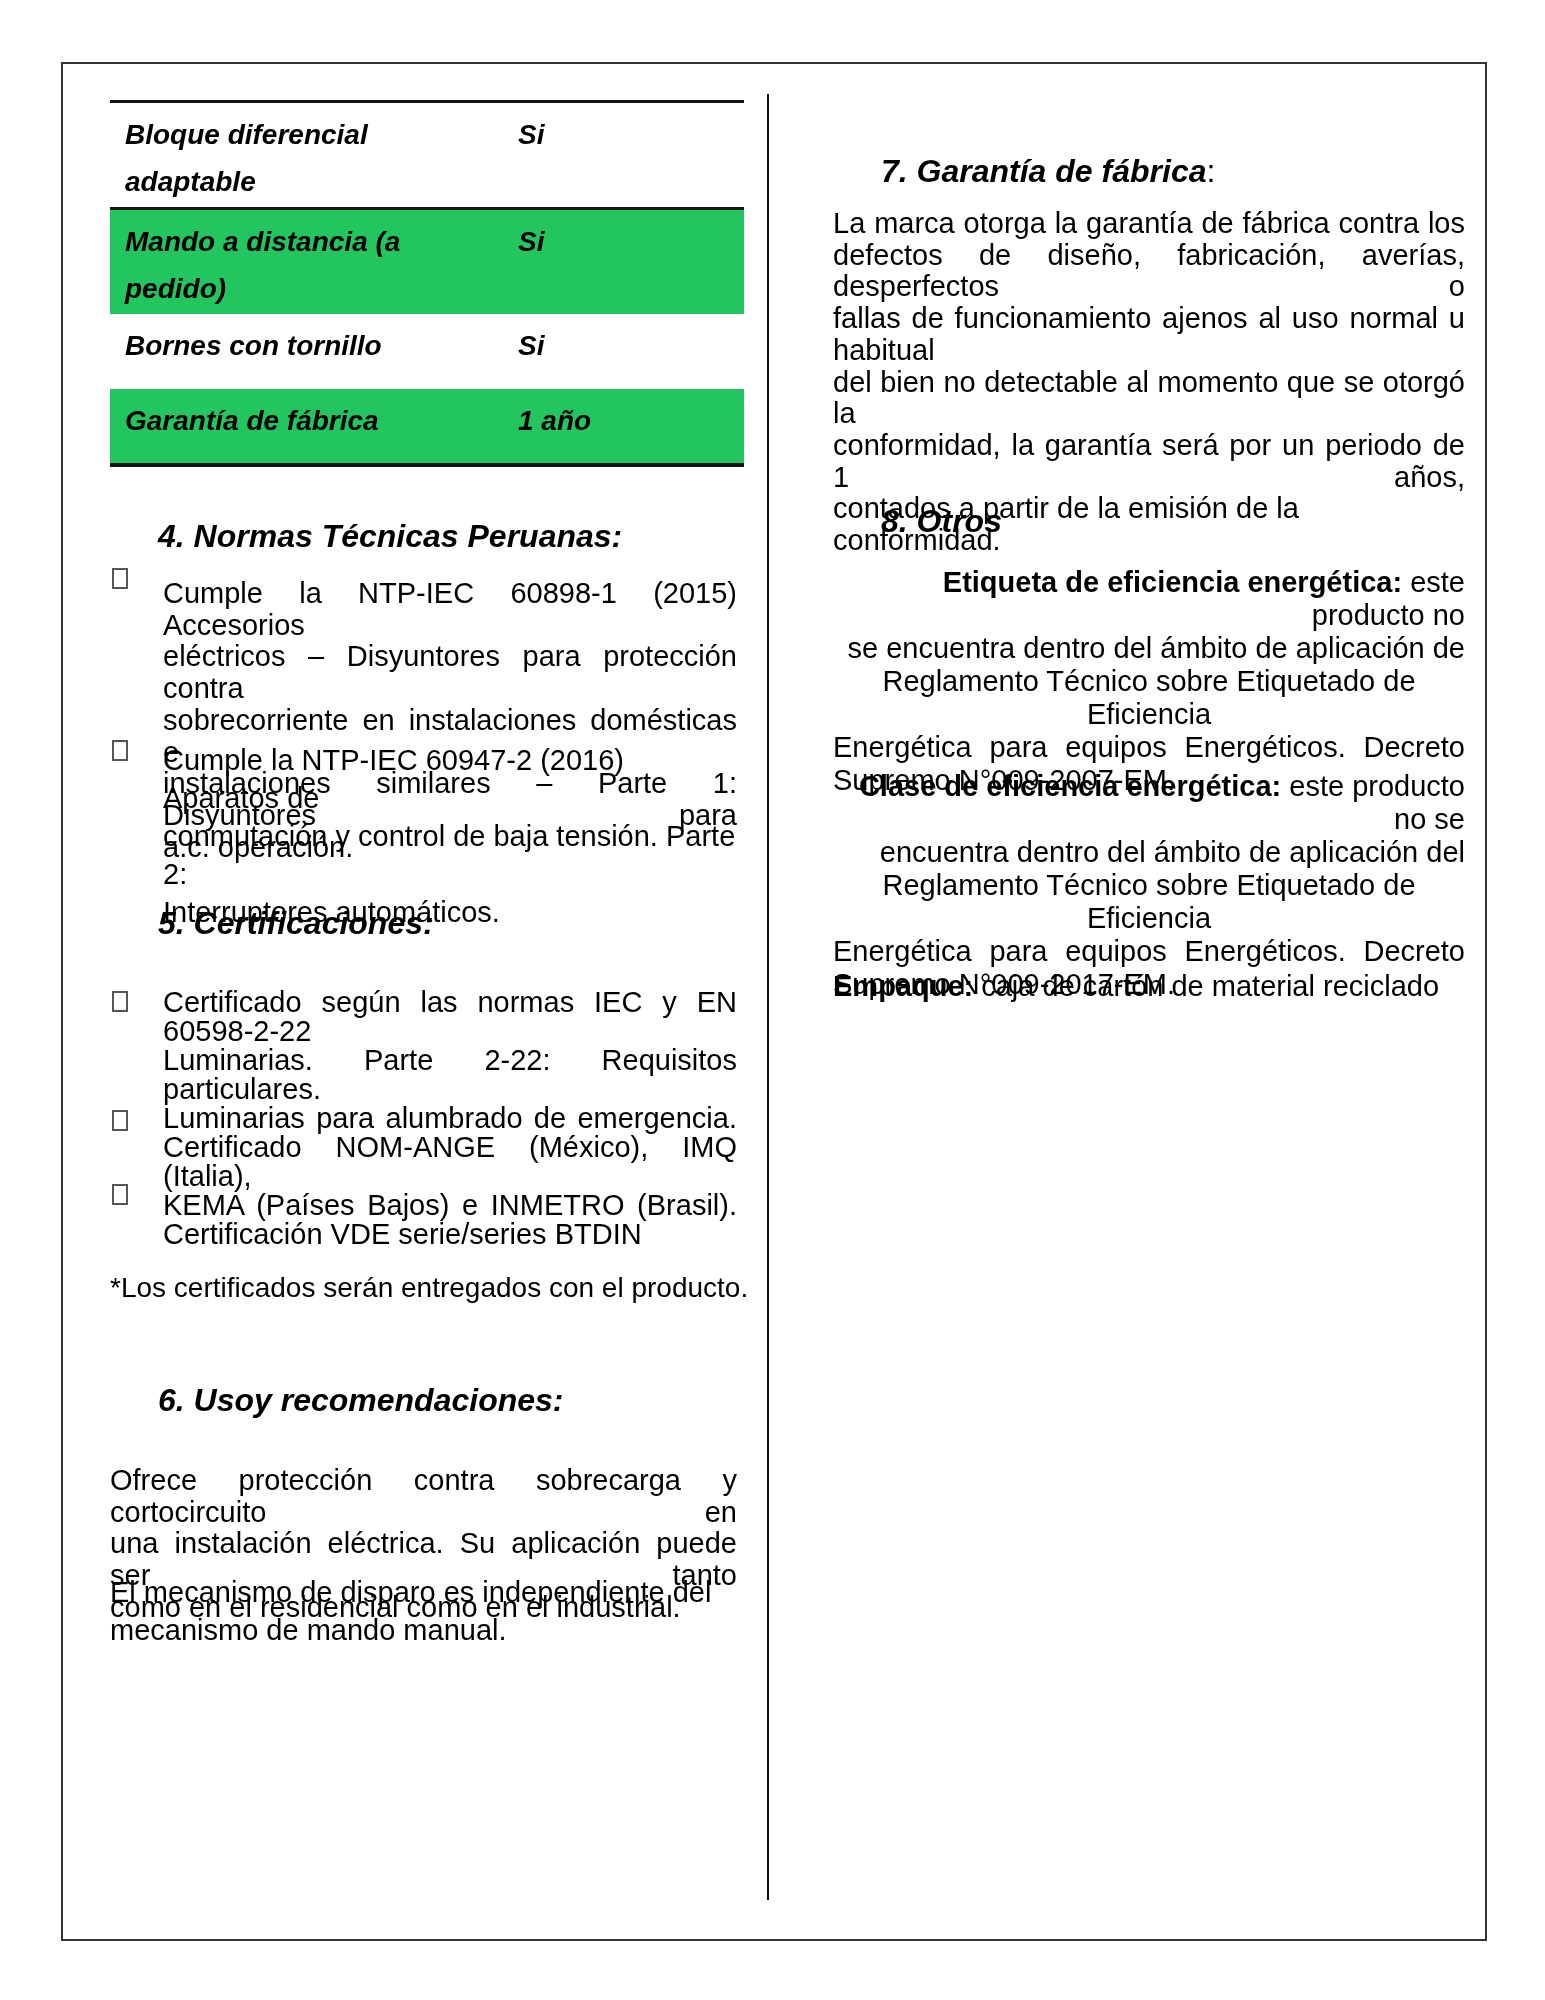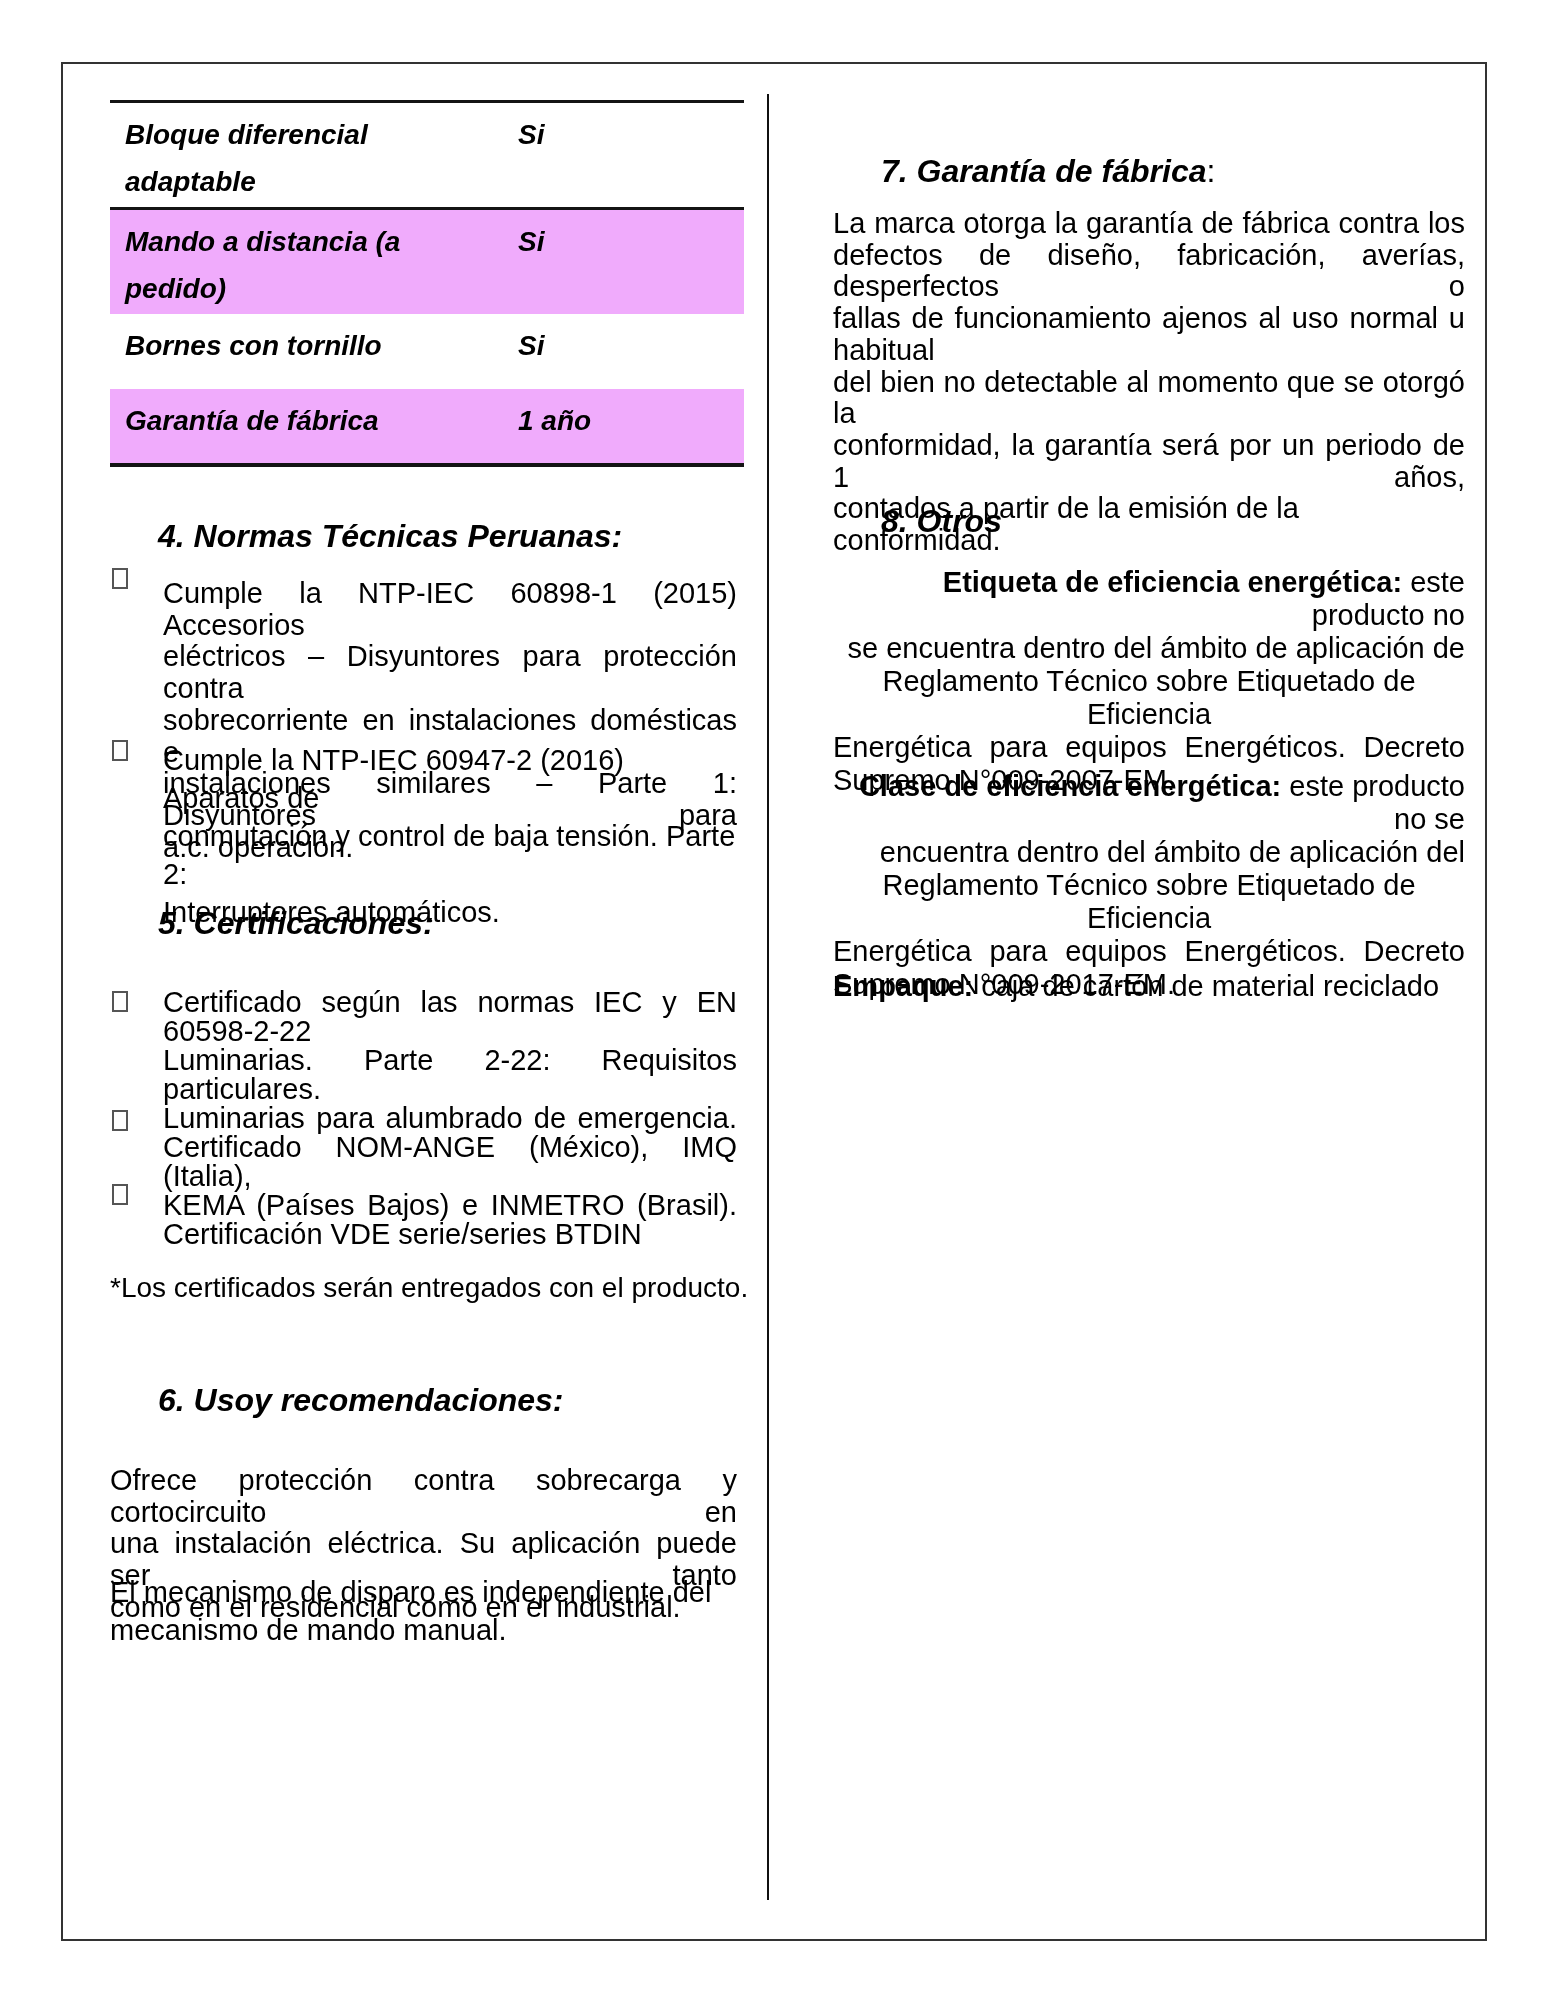--- a/index.html
+++ b/index.html
@@ -8,21 +8,21 @@
     font-family:"Liberation Sans","DejaVu Sans",sans-serif;color:#000;
     -webkit-font-smoothing:antialiased;
   }
   .abs{position:absolute;}
   .frame{left:61px;top:62px;width:1422px;height:1875px;border:2px solid #333;}
   .divider{left:767px;top:94px;width:2px;height:1806px;background:#101010;}
 
   
   .spec-table{left:110px;top:100px;width:634px;border-top:3px solid #141414;border-bottom:4px solid #141414;}
   .t-row{display:flex;box-sizing:border-box;}
-  .t-row.shaded{background:#f0abfc;}
+  .t-row.shaded{background:#22c55e;}
   .t-row.mid-border{border-top:3px solid #141414;}
   .r1{height:104px;} .r2{height:107px;} .r3{height:75px;} .r4{height:74px;}
   .t-cell{box-sizing:border-box;font-weight:700;font-style:italic;font-size:28px;line-height:47px;padding-top:8px;}
   .t-label{width:395px;padding-left:15px;padding-right:12px;}
   .t-value{width:239px;padding-left:13px;}
 
   
   .h{font-size:32px;font-weight:700;font-style:italic;line-height:38px;white-space:nowrap;}
   .h .plain{font-weight:400;font-style:normal;}
 

